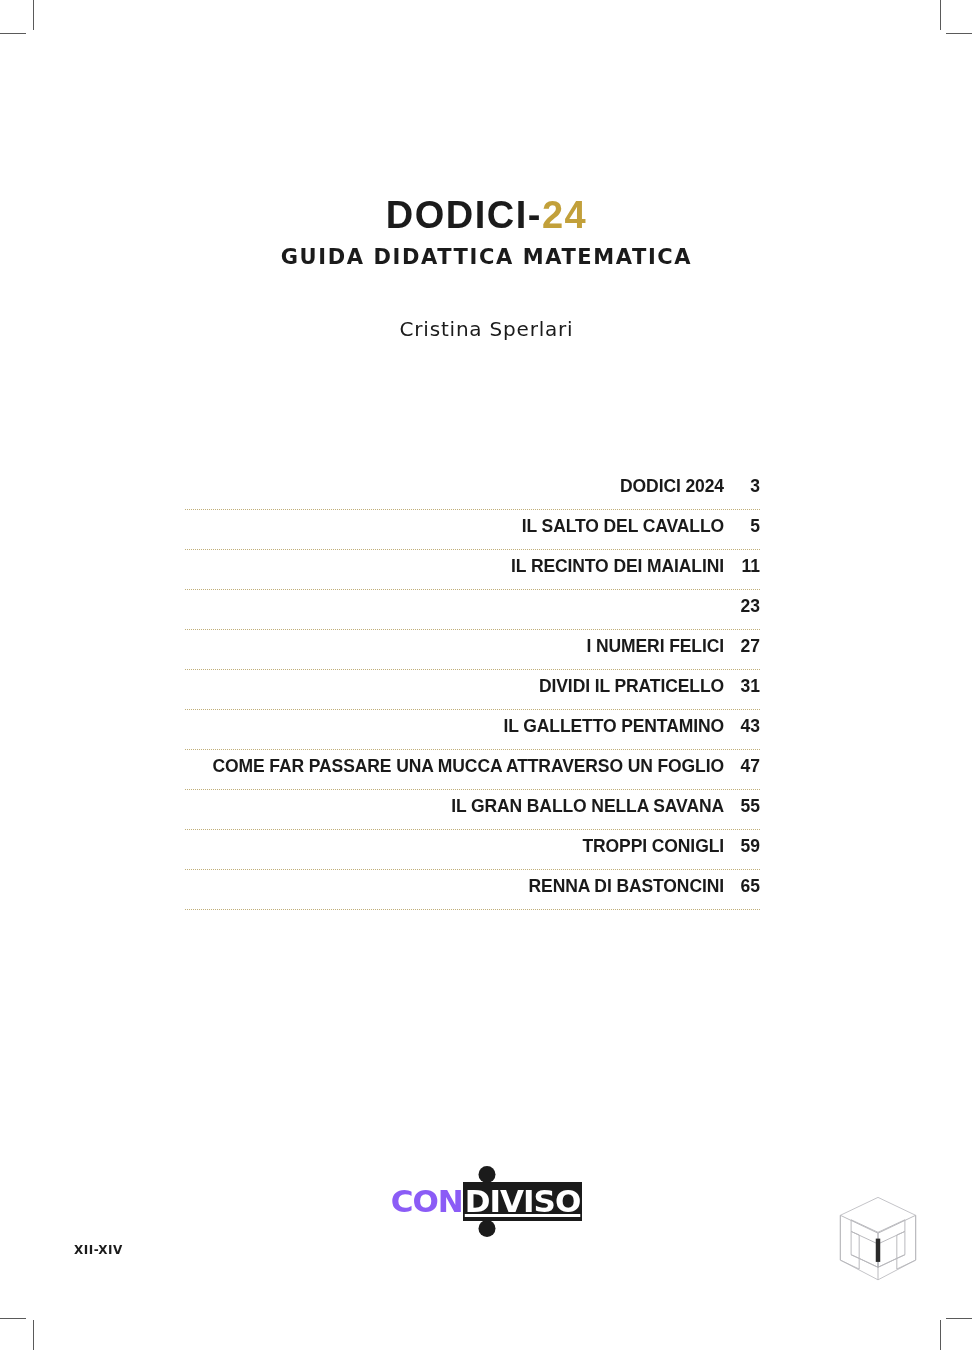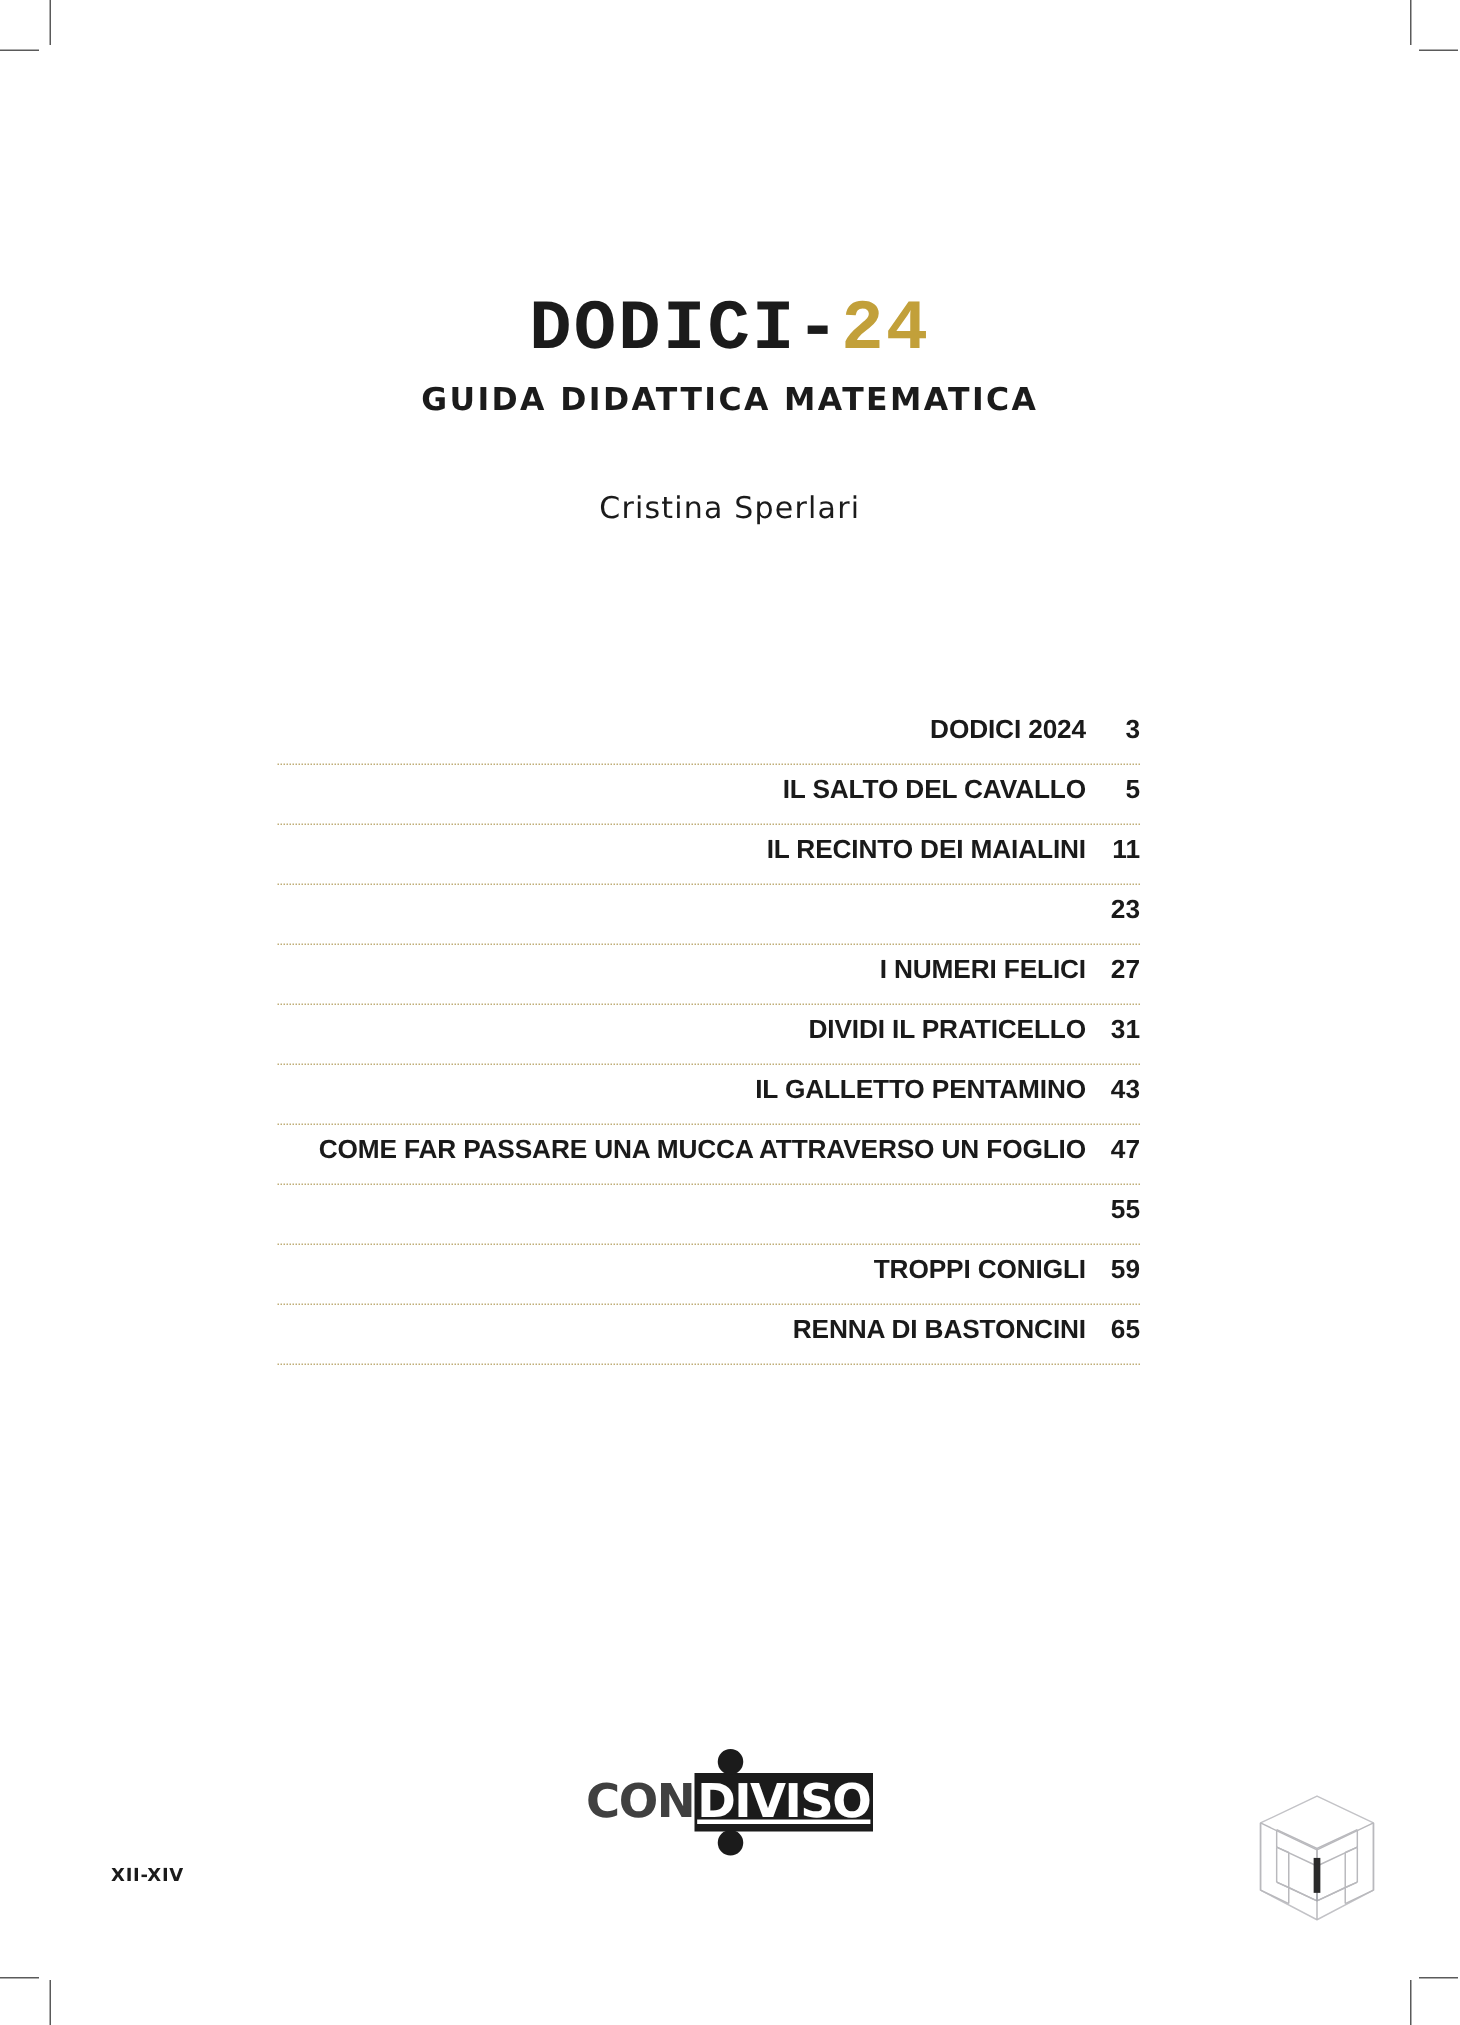--- a/index.html
+++ b/index.html
@@ -43,22 +43,22 @@
 
   
   .masthead {
     position: absolute;
     left: 0;
     top: 196px;
     width: 973px;
     text-align: center;
   }
   .book-title {
-    font-family: Liberation Mono, monospace;
-    font-size: 47px;
+    font-family: Liberation Sans, sans-serif;
+    font-size: 38px;
     font-weight: bold;
     letter-spacing: 1.5px;
     color: #1b1b1b;
     line-height: 1.05;
     margin: 0;
   }
   .book-title .year {
     color: #c2a03a;
   }
   .book-subtitle {
@@ -142,21 +142,21 @@
   .logo-wordmark {
     font-family: "DejaVu Sans", sans-serif;
     font-size: 31px;
     font-weight: bold;
     letter-spacing: -1px;
     color: #1b1b1b;
     line-height: 1;
     white-space: nowrap;
   }
   .logo-wordmark .seg-con {
-    color: #404040;
+    color: #8b5cf6;
   }
   .logo-wordmark .seg-diviso {
     color: #ffffff;
     background: #1b1b1b;
     padding: 1px 2px 2px 2px;
     text-decoration: underline;
   }
   .logo-dot {
     position: absolute;
     width: 17px;
@@ -224,20 +224,21 @@
       </div>
       <div class="toc-row">
         <span class="toc-label">IL GALLETTO PENTAMINO</span>
         <span class="toc-page">43</span>
       </div>
       <div class="toc-row">
         <span class="toc-label">COME FAR PASSARE UNA MUCCA ATTRAVERSO UN FOGLIO</span>
         <span class="toc-page">47</span>
       </div>
       <div class="toc-row">
+        <span class="toc-label">IL GRAN BALLO NELLA SAVANA</span>
         <span class="toc-page">55</span>
       </div>
       <div class="toc-row">
         <span class="toc-label">TROPPI CONIGLI</span>
         <span class="toc-page">59</span>
       </div>
       <div class="toc-row">
         <span class="toc-label">RENNA DI BASTONCINI</span>
         <span class="toc-page">65</span>
       </div>

